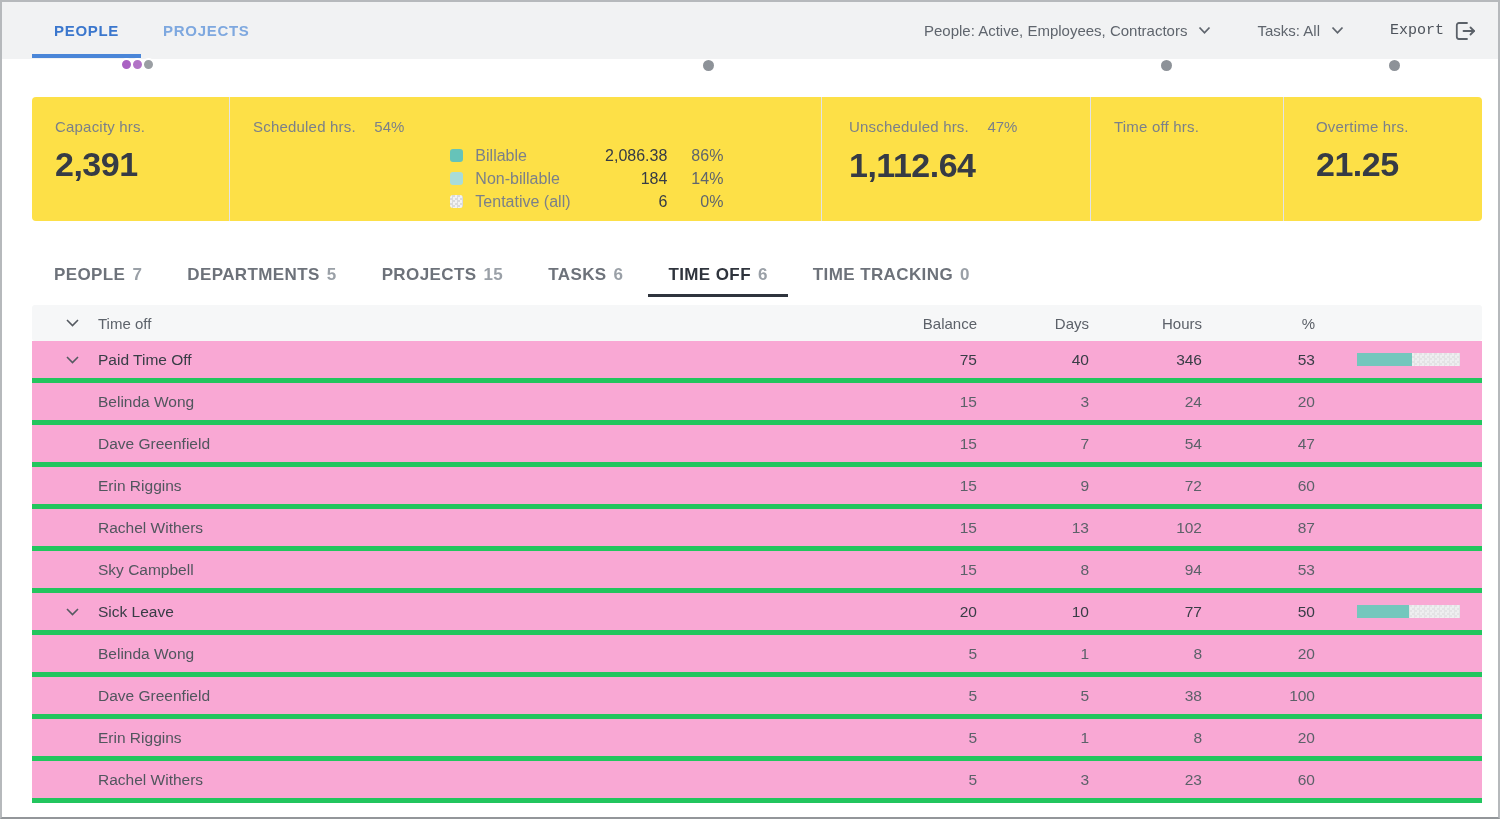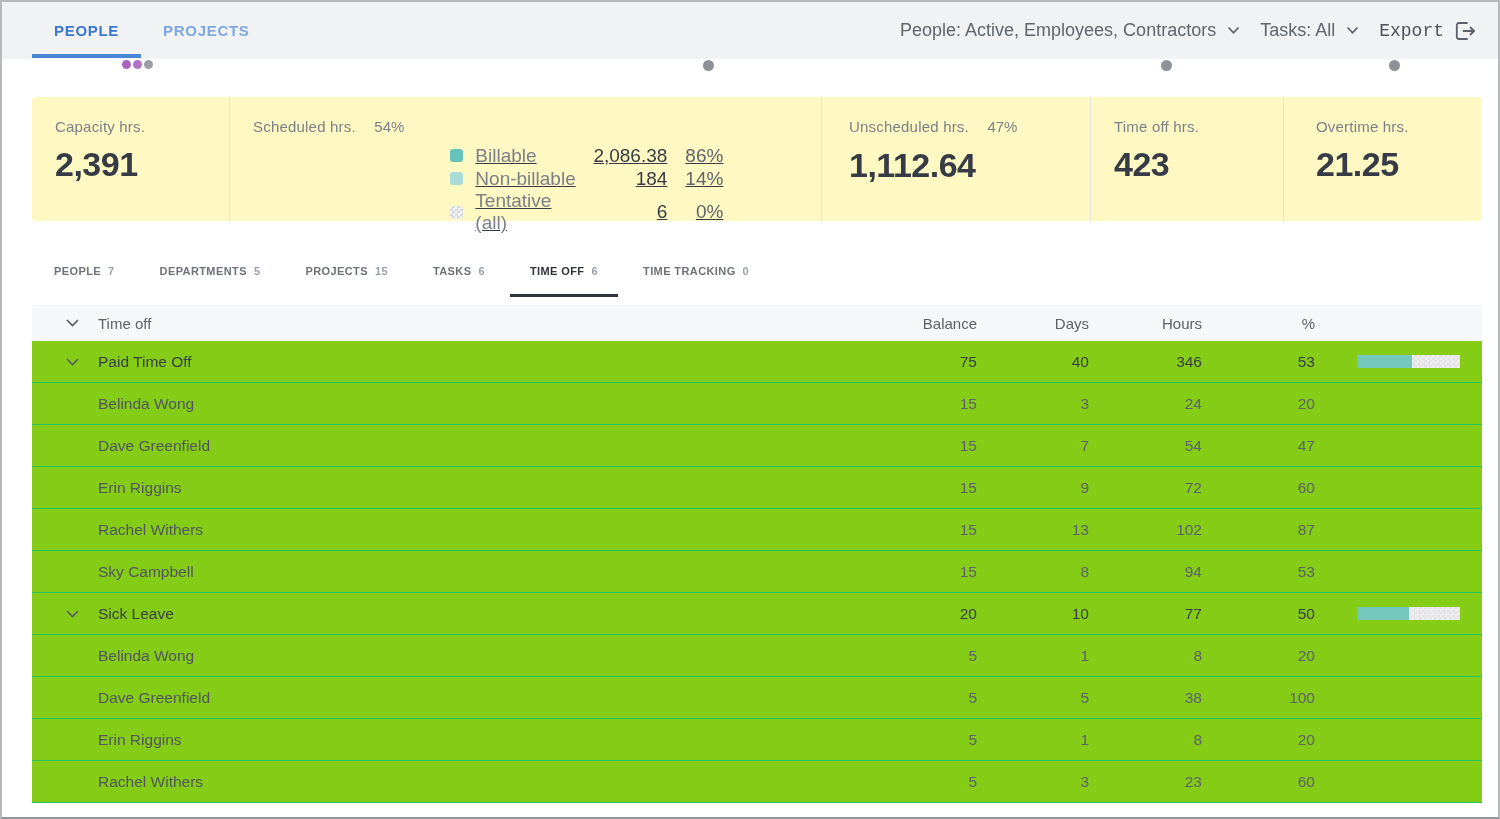--- a/index.html
+++ b/index.html
@@ -11,59 +11,59 @@
     color:#363b45;
   }
 
   
   .topbar{ height:57px; background:#f1f2f3; display:flex; justify-content:space-between; align-items:stretch; padding:0 22px 0 30px; }
   .top-tabs{ display:flex; }
   .top-tab{ position:relative; padding:0 22px; display:flex; align-items:center;
     font-size:15px; font-weight:bold; letter-spacing:.7px; color:#7ea8df; cursor:pointer; }
   .top-tab.active{ color:#3b77cd; }
   .top-tab.active::after{ content:""; position:absolute; left:0; right:0; bottom:1px; height:4px; background:#4a86d8; }
-  .top-filters{ display:flex; align-items:center; gap:20px; color:#5f656d; font-size:18px; }
+  .top-filters{ display:flex; align-items:center; gap:46px; color:#5f656d; font-size:15px; }
   .filter{ display:flex; align-items:center; gap:11px; cursor:pointer; }
   .export-btn{ display:flex; align-items:center; gap:10px; color:#4d535b; cursor:pointer;font-family:Liberation Mono, monospace; }
   .chev{ stroke:#5f656d; }
 
   
   .dot{ position:absolute; border-radius:50%; }
   .dot.ring{ width:13px; height:13px; border:2px solid #fff; }
   .dot.plain{ width:11px; height:11px; }
 
   
-  .summary{ margin:38px 20px 0 30px; width:1450px; height:124px; background:#fef9c3; border-radius:4px; display:flex; }
+  .summary{ margin:38px 20px 0 30px; width:1450px; height:124px; background:#fde047; border-radius:4px; display:flex; }
   .card{ padding:21px 0 0 23px; }
   .card + .card{ border-left:1px solid #e2e3e6; }
   .c0{ width:197px; } .c1{ width:592px; display:flex; } .c2{ width:269px;padding-left:27px; } .c3{ width:193px; } .c4{ width:199px;padding-left:32px; }
   .card-label{ font-size:15px; color:#7b8089; letter-spacing:.2px; }
   .card-pct{ font-size:15px; color:#7b8089; margin-left:14px; }
   .card-value{ font-size:34px; font-weight:bold; color:#363b45; margin-top:10px; letter-spacing:-.5px; }
   .legend{ margin:26px 0 0 46px; }
-  .lg-row{ display:grid; grid-template-columns:15px 122px 80px 56px; align-items:center; height:23px; font-size:19px;text-decoration:underline; }
+  .lg-row{ display:grid; grid-template-columns:15px 122px 80px 56px; align-items:center; height:23px; font-size:16px; }
   .sw{ width:13px; height:13px; border-radius:3px; }
   .lg-label{ color:#7b8089; margin-left:10px; }
   .lg-val{ text-align:right; color:#363b45; }
   .lg-pct{ text-align:right; color:#5f656d; }
   .checker{ background-image:conic-gradient(#d9dadd 25%, #f2f2f3 0 50%, #d9dadd 0 75%, #f2f2f3 0); background-size:5px 5px; }
 
   
   .section-tabs{ margin:31px 0 0 32px; height:45px; display:flex; }
-  .s-tab{ position:relative; padding:13px 20px 0; margin-right:5px; font-size:11px; font-weight:bold;
+  .s-tab{ position:relative; padding:13px 20px 0; margin-right:5px; font-size:17px; font-weight:bold;
     letter-spacing:.4px; color:#6d727a; cursor:pointer; white-space:nowrap; }
   .s-tab .cnt{ color:#9aa0a7; margin-left:7px; }
   .s-tab.active{ color:#2f343d; }
   .s-tab.active::after{ content:""; position:absolute; left:0; right:0; bottom:0; height:3px; background:#2f343d; }
 
   
   .table{ margin:8px 20px 0 30px; width:1450px; font-size:15.5px; }
   .t-header, .t-row{ display:grid; grid-template-columns:66px 1fr 110px 112px 113px 113px 167px; align-items:center; }
   .t-header{ height:36px; background:#f6f7f8; border-radius:3px; color:#60666e; font-size:15px; }
-  .t-row{ height:42px; border-bottom:1px solid #22c55e; background:#84cc16; }
+  .t-row{ height:42px; border-bottom:5px solid #22c55e; background:#f9a8d4; }
   .cell-chev{ padding-left:34px; display:flex; align-items:center; }
   .cell-name{ color:#51565e; }
   .t-row.group .cell-name, .t-row.group .num{ color:#383d46; }
   .t-header .cell-name{ color:#5d636b; }
   .num{ text-align:right; color:#5c6169; padding-right:0; }
   .cell-bar{ display:flex; justify-content:flex-end; }
   .bar{ width:103px; height:13px; margin-right:22px;
     background-image:conic-gradient(#e3e3e5 25%, #eeeef0 0 50%, #e3e3e5 0 75%, #eeeef0 0); background-size:5px 5px; }
   .bar-fill{ height:100%; }
   .hidden{ visibility:hidden; }
@@ -144,21 +144,20 @@
   </div>
   <div class="card c2">
     <div>
       <span class="card-label">Unscheduled hrs.</span>
       <span class="card-pct">47%</span>
     </div>
     <div class="card-value">1,112.64</div>
   </div>
   <div class="card c3">
     <div class="card-label">Time off hrs.</div>
-    <div class="card-value">423</div>
   </div>
   <div class="card c4">
     <div class="card-label">Overtime hrs.</div>
     <div class="card-value">21.25</div>
   </div>
 </section>
 
 <nav class="section-tabs" id="section-tabs">
     <div class="s-tab">
     <span class="lbl">PEOPLE</span><span class="cnt">7</span>

